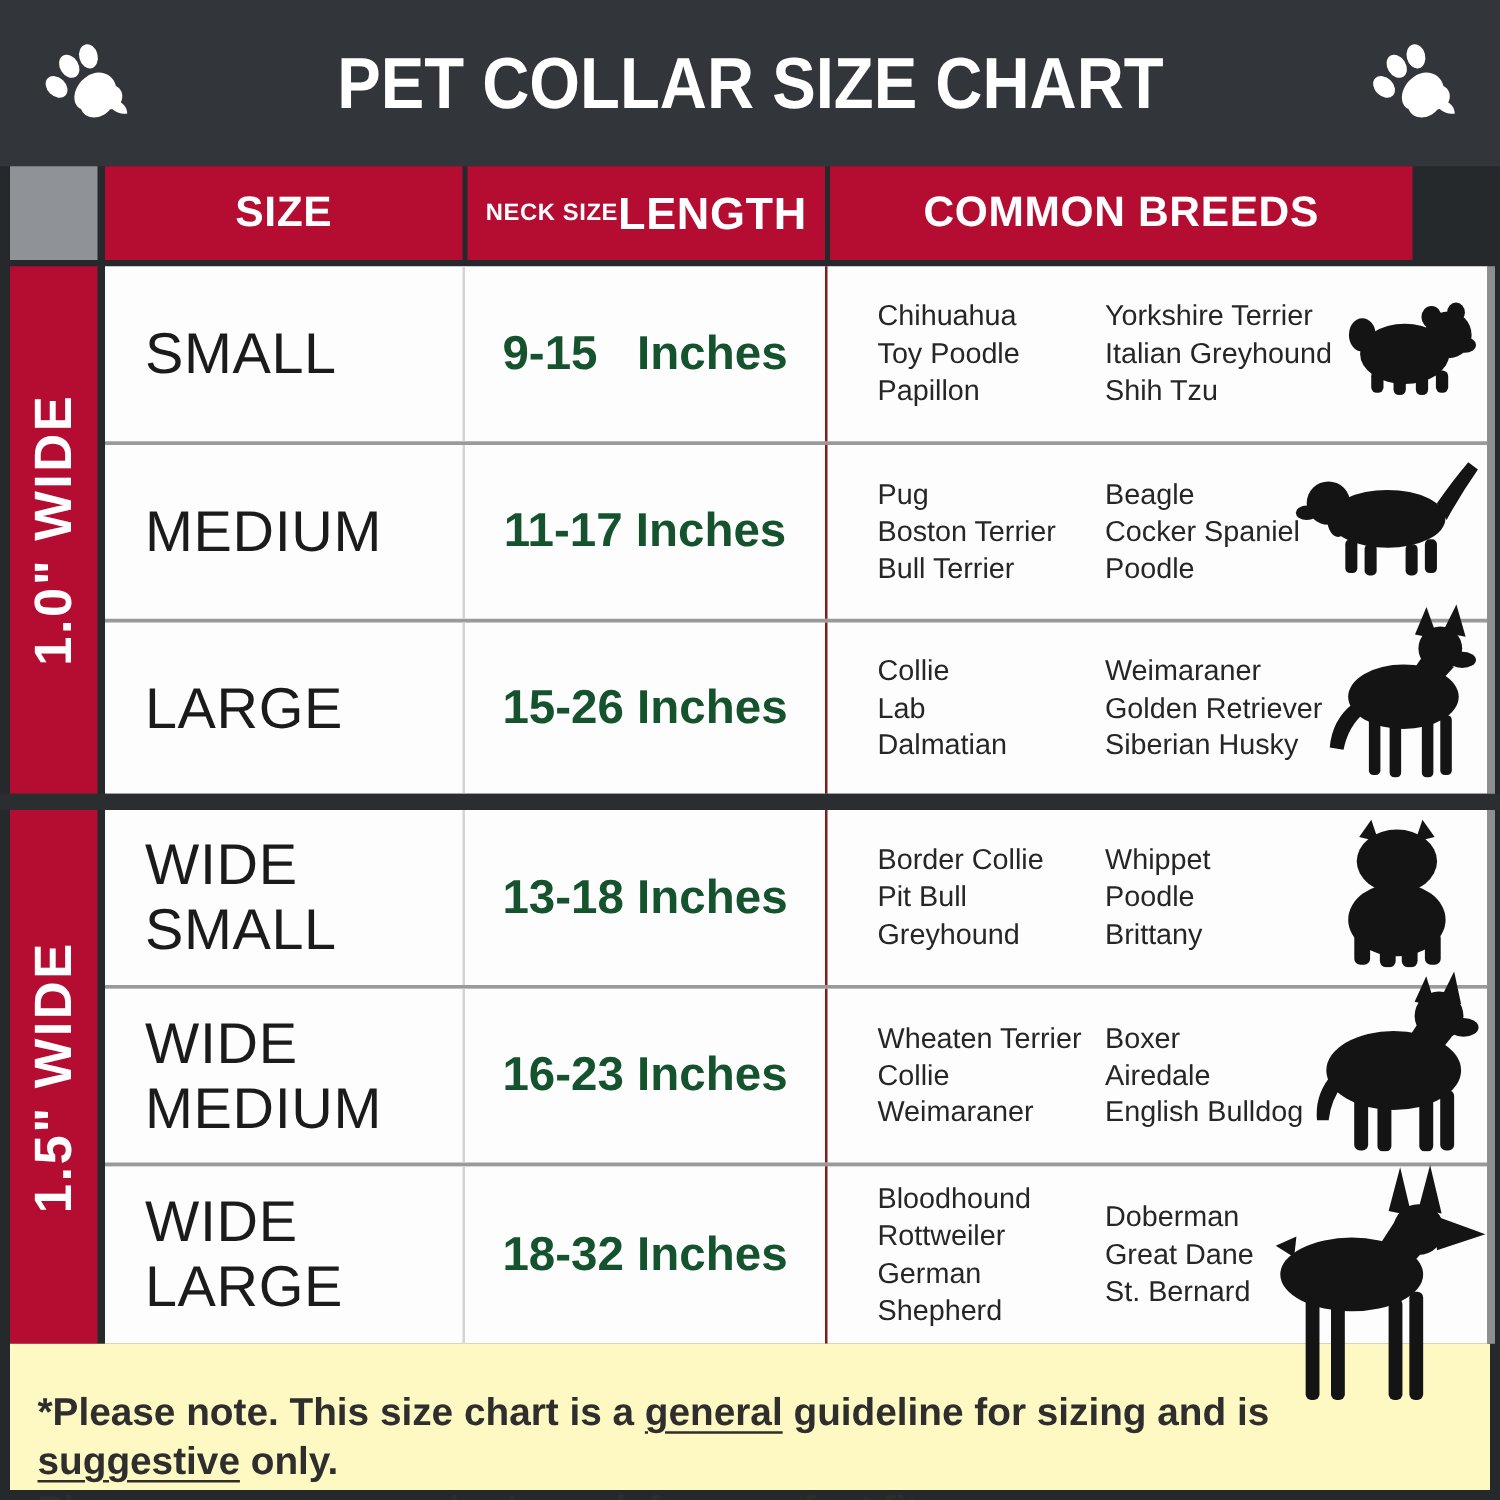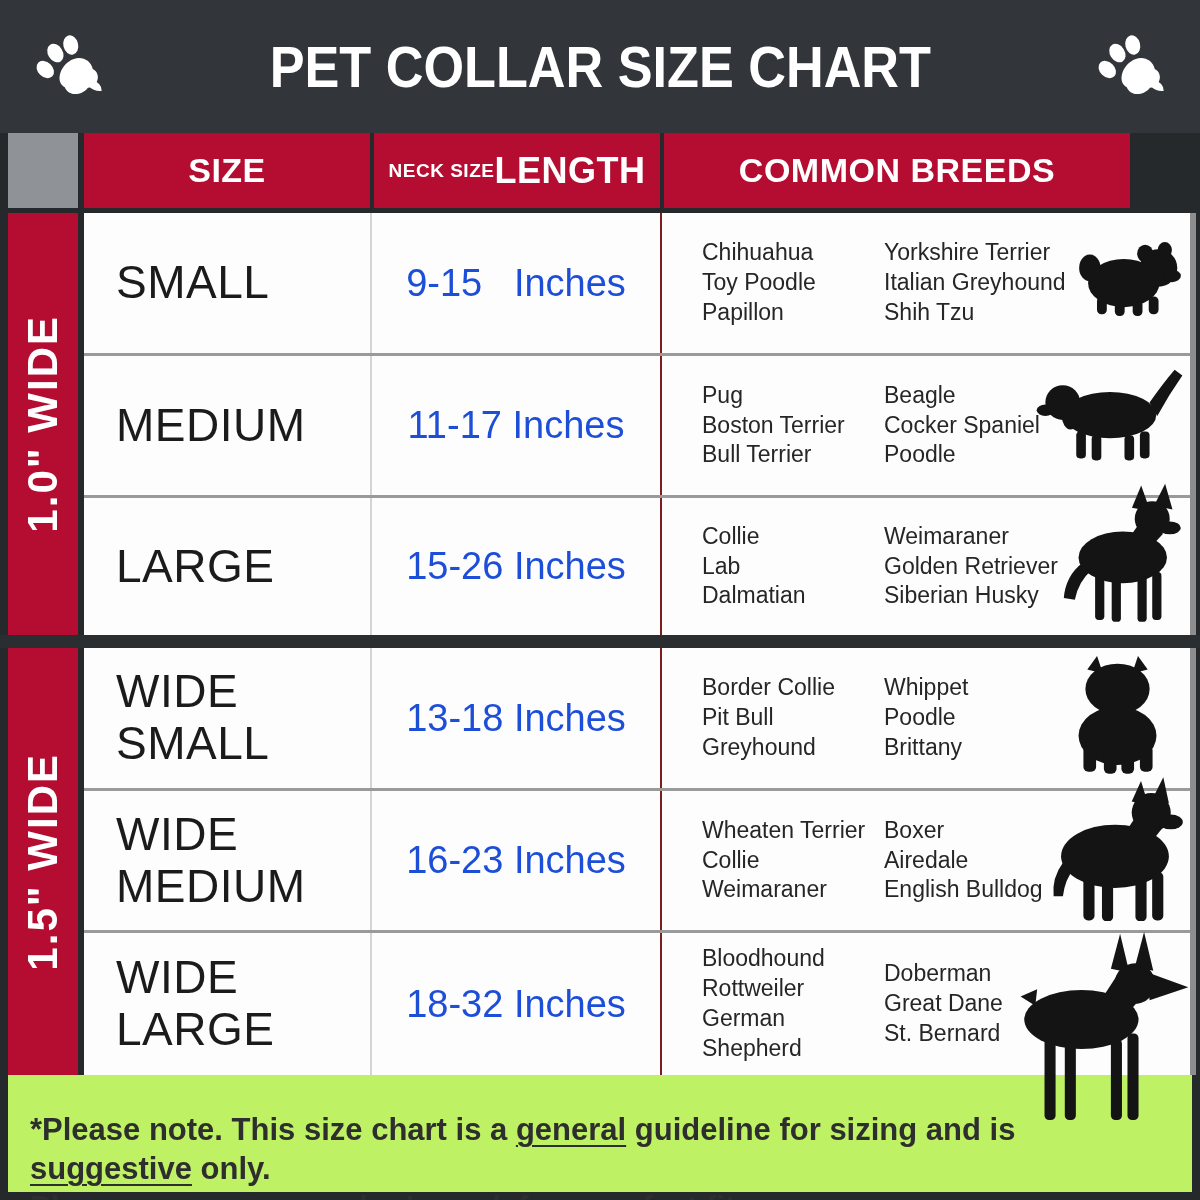--- a/index.html
+++ b/index.html
@@ -37,41 +37,41 @@
   .row.divided{border-bottom:3px solid #9A9A9A;}
   .r1{top:213px;height:143px;}
   .r2{top:356px;height:142px;}
   .r3{top:498px;height:137px;}
   .r4{top:648px;height:143px;}
   .r5{top:791px;height:142px;}
   .r6{top:933px;height:142px;}
   .c-size{width:286px;box-sizing:border-box;display:flex;align-items:center;padding-left:32px;
     font-size:46px;font-weight:normal;color:#1B1B1B;white-space:pre-line;line-height:1.12;letter-spacing:.5px;}
   .c-len{width:290px;box-sizing:border-box;border-left:2px solid #D4D4D4;display:flex;
-    align-items:center;justify-content:center;font-size:38px;font-weight:normal;color:#1d4ed8;white-space:pre;}
+    align-items:center;justify-content:center;font-size:38px;font-weight:bold;color:#14532d;white-space:pre;}
   .c-breeds{flex:1;box-sizing:border-box;border-left:2px solid #7f1d1d;display:flex;
     align-items:center;padding-left:40px;}
   .bcol{width:182px;font-size:23px;line-height:1.3;color:#262626;white-space:pre-line;}
 
   
   .section-divider{position:absolute;left:0;top:635px;width:1200px;height:13px;background:#2B2E31;z-index:3;}
   
   .right-rail{position:absolute;left:1190px;top:213px;width:6px;height:862px;background:#8E8E8E;z-index:2;}
 
   
   .dog{position:absolute;z-index:6;}
   .dog-1{left:1072px;top:234px;width:116px;}
   .dog-2{left:1028px;top:362px;width:164px;}
   .dog-3{left:1038px;top:480px;width:152px;}
   .dog-4{left:1062px;top:652px;width:112px;}
   .dog-5{left:1022px;top:768px;width:172px;}
   .dog-6{left:980px;top:932px;width:212px;}
 
   
-  .footer{position:absolute;left:8px;top:1075px;width:1184px;height:117px;background:#bef264;
+  .footer{position:absolute;left:8px;top:1075px;width:1184px;height:117px;background:#fef9c3;
     box-sizing:border-box;padding:36px 20px 0 22px;color:#2E2E2E;font-size:31px;font-weight:600;
     line-height:1.25;z-index:1;}
   .footer .und{text-decoration:underline;text-underline-offset:5px;text-decoration-thickness:2px;}
 </style>
 </head>
 <body>
 
 <div class="frame">
 
   <div class="top-band">

